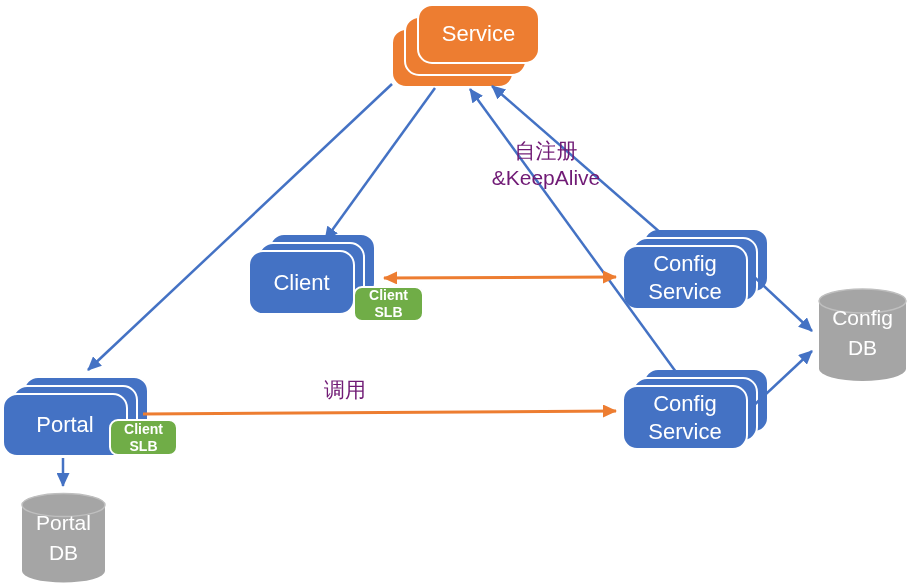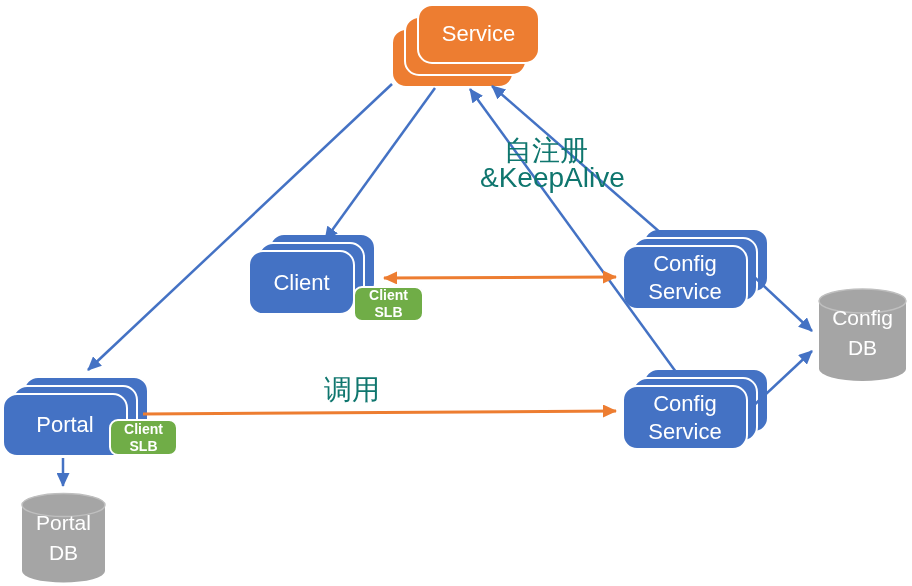--- a/index.html
+++ b/index.html
@@ -33,21 +33,21 @@
     box-sizing:border-box;text-align:center;
   }
 
   .cyl{position:absolute;z-index:2;}
   .cyl .cyl-label{
     position:absolute;left:0;top:16px;width:100%;text-align:center;
     color:#ffffff;font-size:21px;line-height:30px;
   }
 
   .edge-label{
-    position:absolute;z-index:5;color:#0f766e;font-size:28px;line-height:27px;
+    position:absolute;z-index:5;color:#701a75;font-size:21px;line-height:27px;
     white-space:nowrap;
   }
   .edge-label.center{text-align:center;white-space:normal;}
 </style>
 </head>
 <body>
 
 <div class="canvas">
 
   <svg class="edges" width="912" height="586" viewBox="0 0 912 586">

